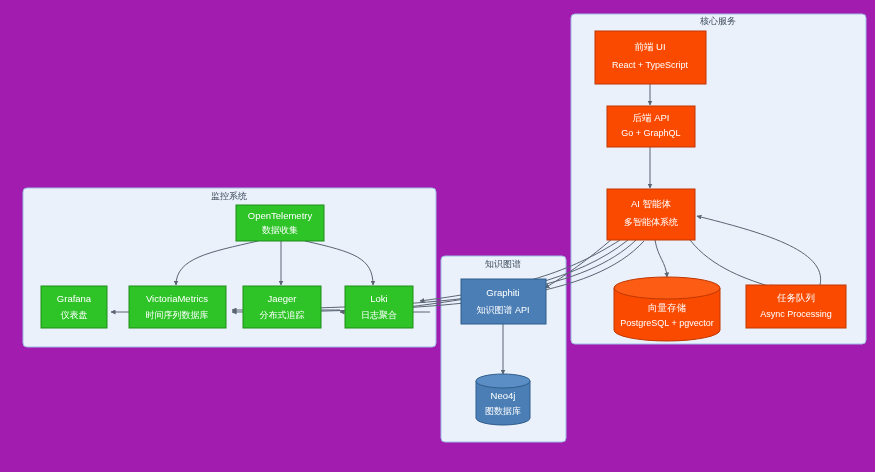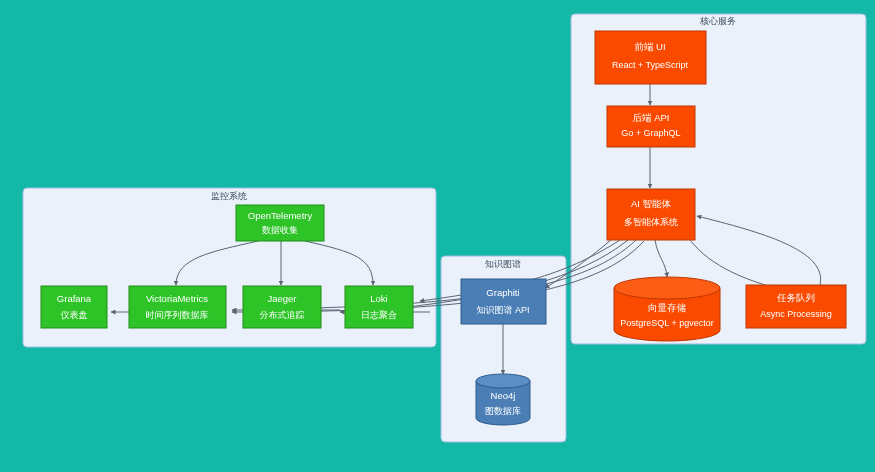--- a/index.html
+++ b/index.html
@@ -10,21 +10,21 @@
   body {
     width: 875px;
     height: 472px;
     font-family: "Liberation Sans", "DejaVu Sans", sans-serif;
     overflow: hidden;
   }
   #canvas {
     position: relative;
     width: 875px;
     height: 472px;
-    background: #14b8a6;
+    background: #a21caf;
     text-decoration: underline;
   }
   svg#diagram {
     position: absolute;
     top: 0;
     left: 0;
     width: 875px;
     height: 472px;
   }
   .grp-rect {

